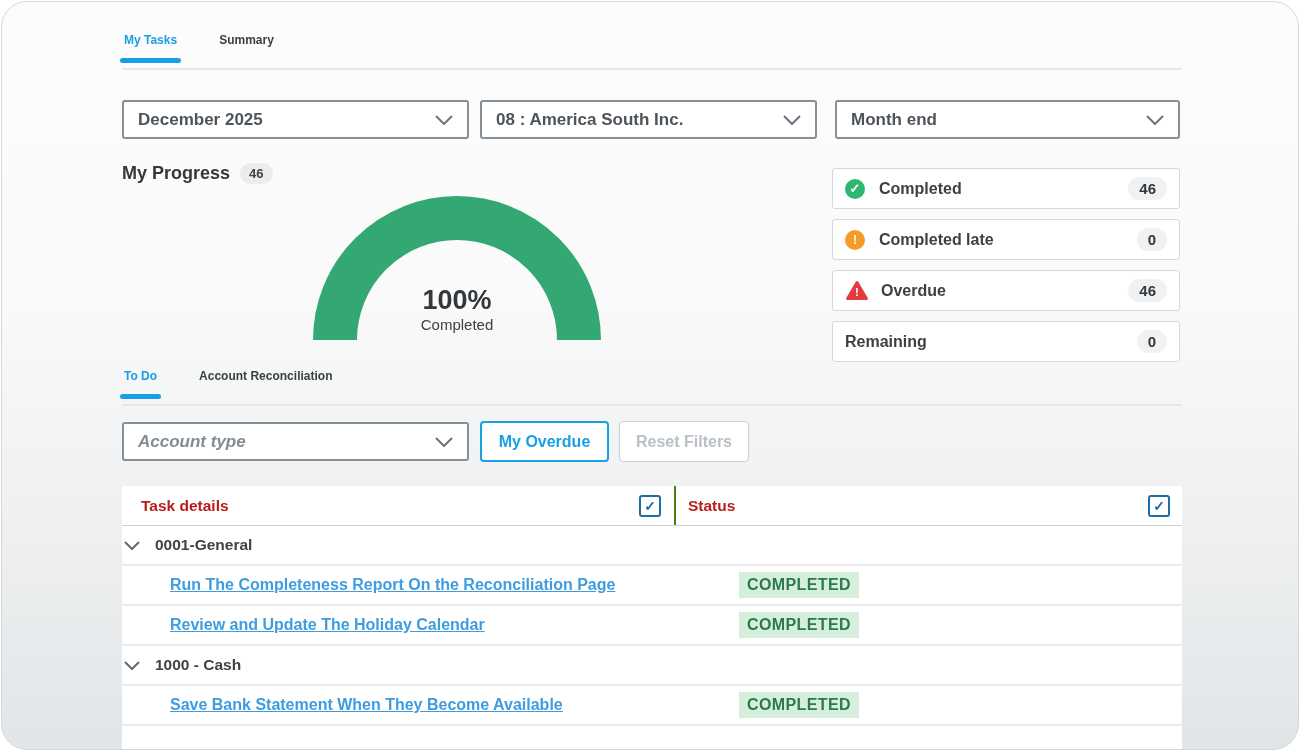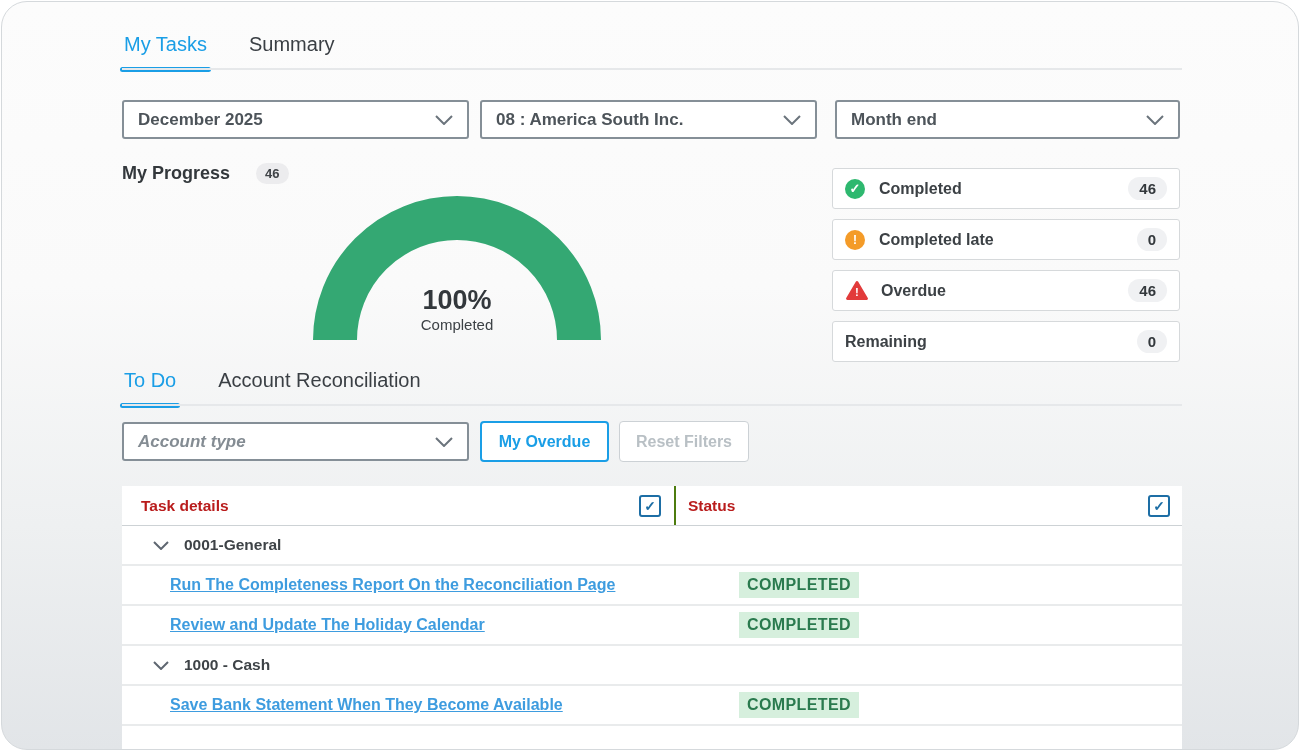--- a/index.html
+++ b/index.html
@@ -6,38 +6,38 @@
   html,body { background:#ffffff; font-family:"Liberation Sans", sans-serif; }
   .card {
     position:relative; width:1298px; height:749px; margin:1px;
     border:1px solid #d5d9dc; border-radius:26px; overflow:hidden;
     background:linear-gradient(180deg,#fcfcfc 0%,#fafafa 38%,#eef0f1 70%,#e2e5e8 100%);
   }
   
   .tabs { position:absolute; left:120px; display:flex; gap:38px; }
   .tabs-primary { top:31px; }
   .tabs-inner { top:367px; }
-  .tab { position:relative; font-size:20px; font-weight:400; color:#3a3f44; padding:0 2px 14px 2px; cursor:pointer; }
+  .tab { position:relative; font-size:12px; font-weight:700; color:#3a3f44; padding:0 2px 14px 2px; cursor:pointer; }
   .tab.active { color:#1a9ee6; }
   .tab.active::after { content:""; position:absolute; left:-2px; right:-2px; bottom:-2px; height:5px; border-radius:3px; background:#1a9ee6; }
   .tab-track { position:absolute; left:120px; width:1060px; height:2px; background:#e6e8ea; }
   .track-primary { top:66px; }
   .track-inner { top:402px; }
   
   .dd { position:absolute; height:39px; background:#fff; border:2px solid #858f97; border-radius:3px;
         display:flex; align-items:center; justify-content:space-between; padding:0 14px;
         font-size:17px; font-weight:700; color:#4d545a; cursor:pointer; }
   .dd-period { left:120px; top:98px;  width:347px; }
   .dd-entity { left:478px; top:98px;  width:337px; }
   .dd-type   { left:833px; top:98px;  width:345px;align-items:center; }
   .dd-account{ left:120px; top:420px; width:347px; }
   .dd-account .dd-text { font-style:italic; color:#848c93; }
   .chev { width:18px; height:10px; flex:0 0 auto; }
   
-  .progress-title { position:absolute; left:120px; top:161px; display:flex; align-items:center; gap:26px; }
+  .progress-title { position:absolute; left:120px; top:161px; display:flex; align-items:center; gap:10px; }
   .progress-title .t { font-size:18px; font-weight:700; color:#33383c; }
   .pill { background:#ececee; border-radius:11px; font-size:13px; font-weight:700; color:#3f4347; padding:4px 9px; line-height:1; }
   .gauge { position:absolute; left:310px; top:192px; width:290px; height:146px; }
   .gauge-text { position:absolute; left:0; top:92px; width:100%; text-align:center; }
   .gauge-text .pct { font-size:27px; font-weight:700; color:#33383c; line-height:1.1; }
   .gauge-text .cap { font-size:15px; font-weight:400; color:#3c4145; }
   
   .scard { position:absolute; left:830px; width:348px; height:41px; background:#fff; border:1px solid #d6d9db; border-radius:3px;
            display:flex; align-items:center; padding:0 12px; }
   .scard .lbl { font-size:16px; font-weight:600; color:#3c4145; }
@@ -54,21 +54,21 @@
   .btn-reset   { left:617px; width:130px; border:1px solid #ccd1d5; color:#b9c0c5; cursor:default; }
   
   .table { position:absolute; left:120px; top:484px; width:1060px; }
   .thead { display:flex; height:40px; background:#fff; border-bottom:1px solid #cdd2d5; }
   .th1 { width:552px; display:flex; align-items:center; justify-content:space-between; padding:0 13px 0 19px; }
   .th2 { flex:1; border-left:2px solid #4d7c0f; display:flex; align-items:center; justify-content:space-between; padding:0 12px; }
   .th-label { font-size:15.5px; font-weight:700; color:#b91c1c; }
   .cbx { width:22px; height:22px; background:#fff; border:2px solid #1d6ea5; border-radius:3px;
          display:flex; align-items:center; justify-content:center; color:#1d6ea5; font-size:14px; font-weight:700; cursor:pointer; }
   .row { display:flex; align-items:center; height:40px; background:#fff; border-bottom:2px solid #e9ebec; }
-  .row-group { padding-left:31px; gap:15px; }
+  .row-group { padding-left:2px; gap:15px; }
   .g-chev { width:16px; height:9px; }
   .g-name { font-size:15.5px; font-weight:700; color:#3e4347; }
   .cell1 { width:552px; padding-left:48px; }
   .cell2 { flex:1; padding-left:65px; }
   .task-link { font-size:16px; font-weight:700; color:#3e9cdf; text-decoration:underline; cursor:pointer; }
   .status-badge { display:inline-block; background:#d6efdd; color:#2a7a4e; font-size:16px; font-weight:700; letter-spacing:.4px; padding:4px 8px; line-height:1.15; }
   .row-stub { height:40px; background:#fff; }
 </style>
 </head>
 <body>

